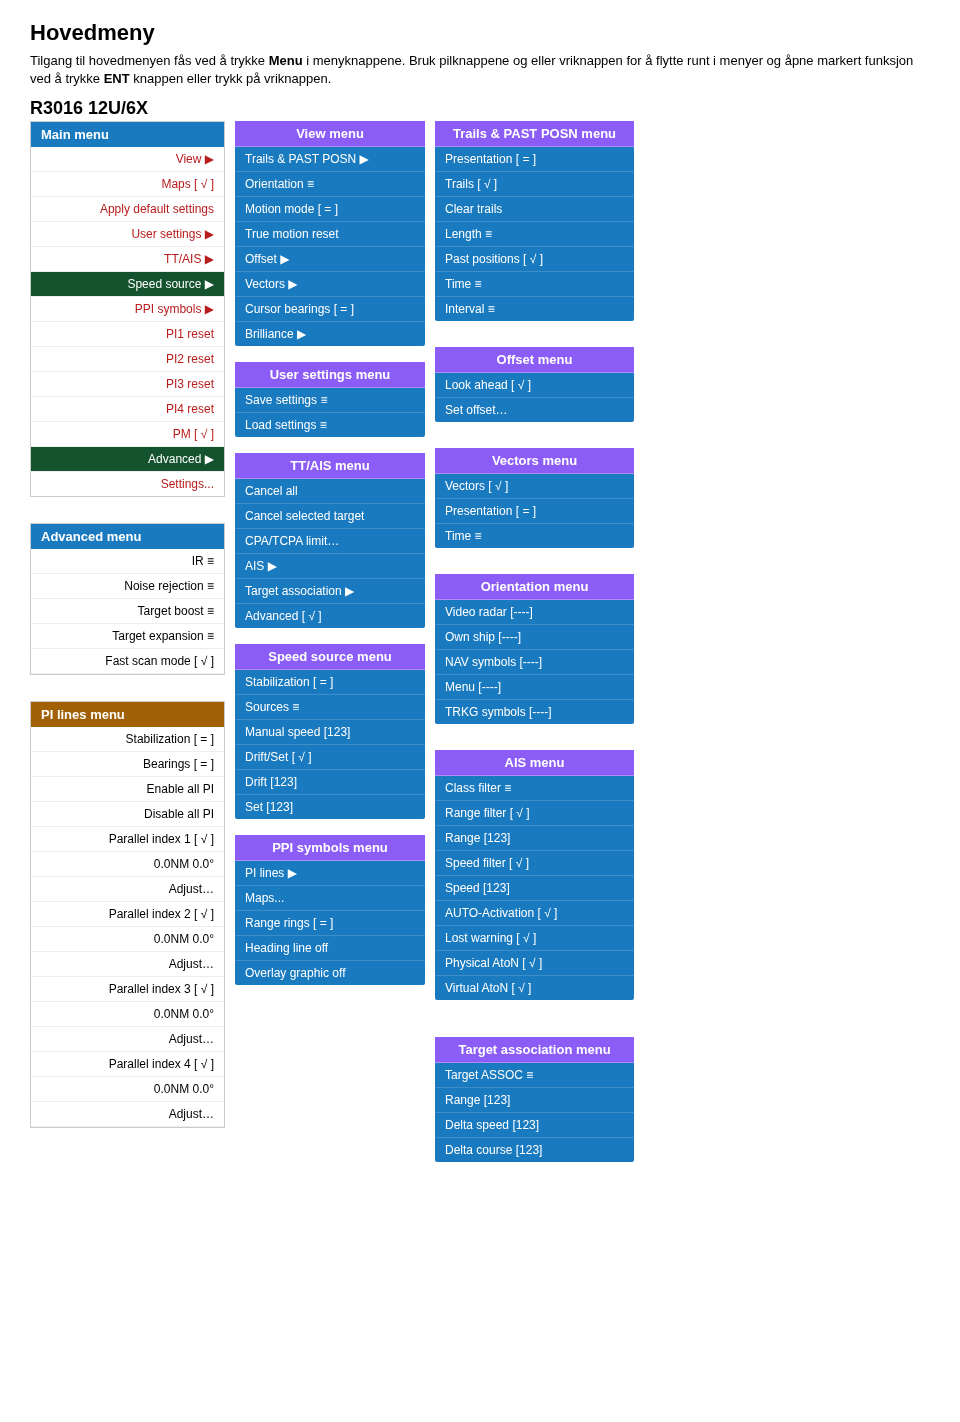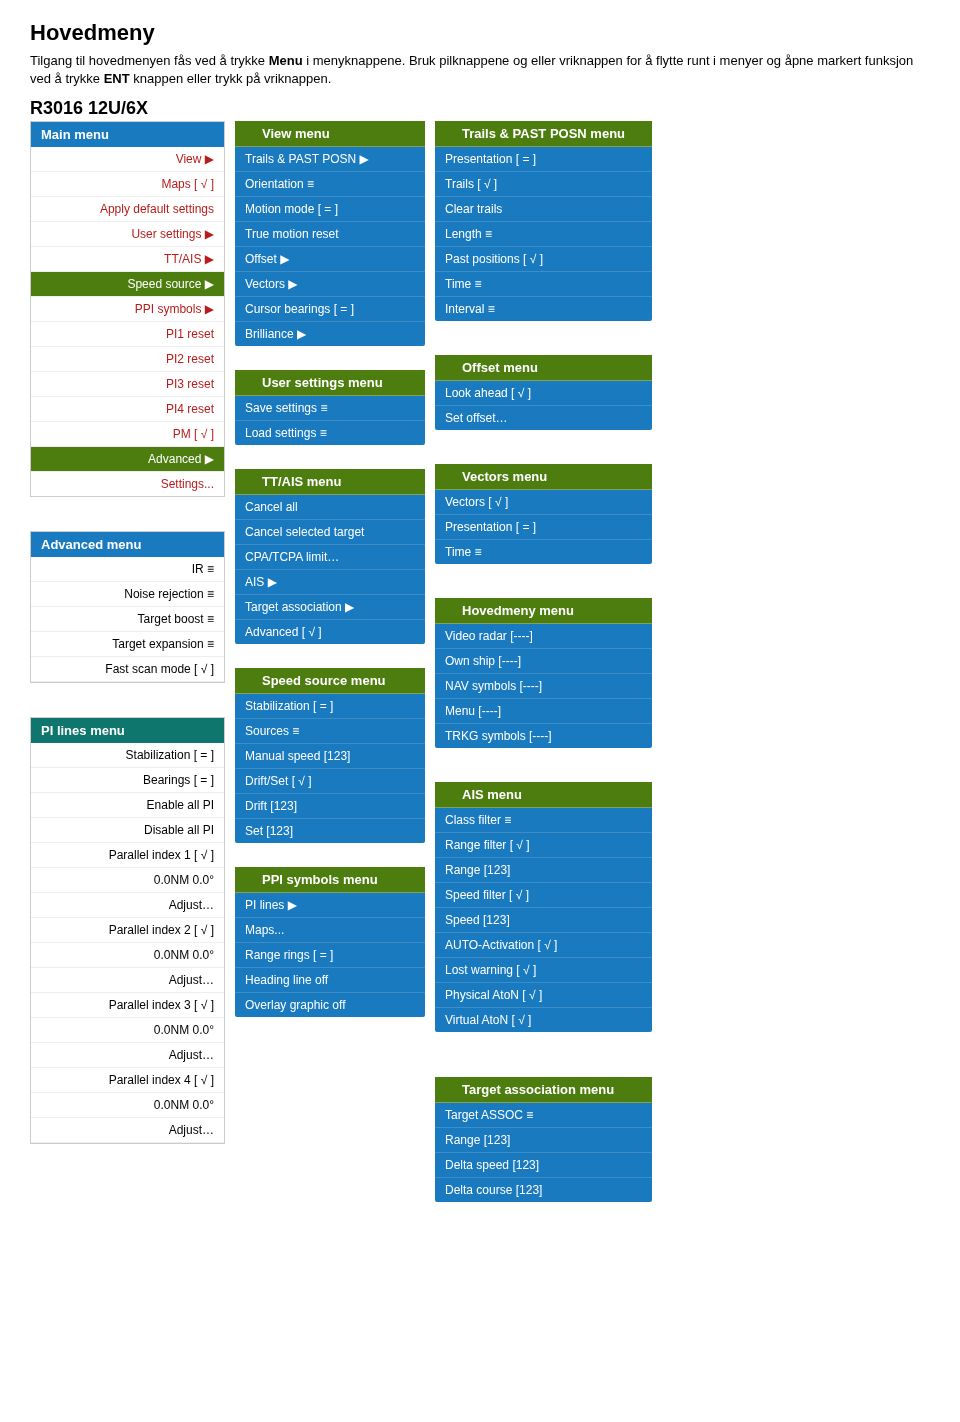--- a/index.html
+++ b/index.html
@@ -33,36 +33,37 @@
     .diagram {
       display: flex;
       flex-direction: row;
       gap: 0px;
       align-items: flex-start;
     }
 
     .col {
       display: flex;
       flex-direction: column;
-      gap: 24px;
+      gap: 16px;
     }
 
     .menu-box {
       background: #1a7abf;
       color: #fff;
       min-width: 170px;
       border-radius: 2px;
     }
     .menu-box .menu-header {
-      background: #4d7c0f;
-      color: #fff;
-      font-weight: bold;
-      padding: 5px 27px;
+      background: #8b5cf6;
+      color: #fff;
+      font-weight: bold;
+      padding: 5px 18px;
       font-size: 13px;
       border-bottom: 1px solid rgba(255,255,255,0.3);
+      text-align: center;
     }
     .menu-box .menu-item {
       padding: 3px 10px;
       font-size: 12px;
       color: #ffffff;
       line-height: 1.5;
       border-bottom: 1px solid rgba(255,255,255,0.15);
     }
     .menu-box .menu-item:last-child {
       border-bottom: none;
@@ -86,21 +87,21 @@
       font-size: 12px;
       color: #b91c1c;
       text-align: right;
       line-height: 1.5;
       border-bottom: 1px solid #eee;
     }
     .main-menu-box .menu-item:last-child {
       border-bottom: none;
     }
     .main-menu-box .menu-item.selected {
-      background: #4d7c0f;
+      background: #14532d;
       color: #fff;
     }
 
     .col1 { min-width: 195px; }
     .col2 { min-width: 190px; margin-left: 10px; }
     .col3 { min-width: 195px; margin-left: 10px; }
 
     
     .advanced-menu-box {
       background: #fff;
@@ -124,21 +125,21 @@
       border-bottom: 1px solid #eee;
     }
 
     .pi-lines-box {
       background: #fff;
       border: 1px solid #ccc;
       min-width: 185px;
       margin-top: 10px;
     }
     .pi-lines-box .menu-header {
-      background: #0f766e;
+      background: #a16207;
       color: #fff;
       font-weight: bold;
       padding: 5px 10px;
       font-size: 13px;
     }
     .pi-lines-box .menu-item {
       padding: 3px 10px;
       font-size: 12px;
       color: #000;
       text-align: right;
@@ -279,21 +280,21 @@
     </div>
 
     <div class="menu-box" style="margin-top:10px;">
       <div class="menu-header">Vectors menu</div>
       <div class="menu-item">Vectors  [ √ ]</div>
       <div class="menu-item">Presentation [ = ]</div>
       <div class="menu-item">Time ≡</div>
     </div>
 
     <div class="menu-box" style="margin-top:10px;">
-      <div class="menu-header">Hovedmeny menu</div>
+      <div class="menu-header">Orientation menu</div>
       <div class="menu-item">Video radar [----]</div>
       <div class="menu-item">Own ship [----]</div>
       <div class="menu-item">NAV symbols [----]</div>
       <div class="menu-item">Menu [----]</div>
       <div class="menu-item">TRKG symbols [----]</div>
     </div>
 
     <div class="menu-box" style="margin-top:10px;">
       <div class="menu-header">AIS menu</div>
       <div class="menu-item">Class filter ≡</div>

